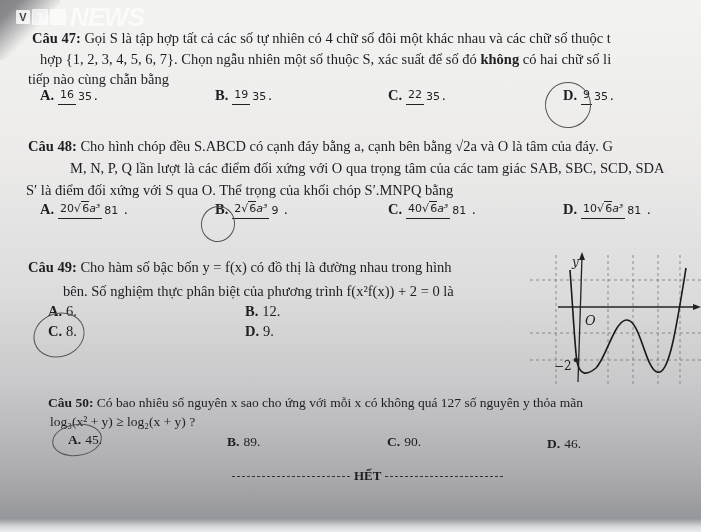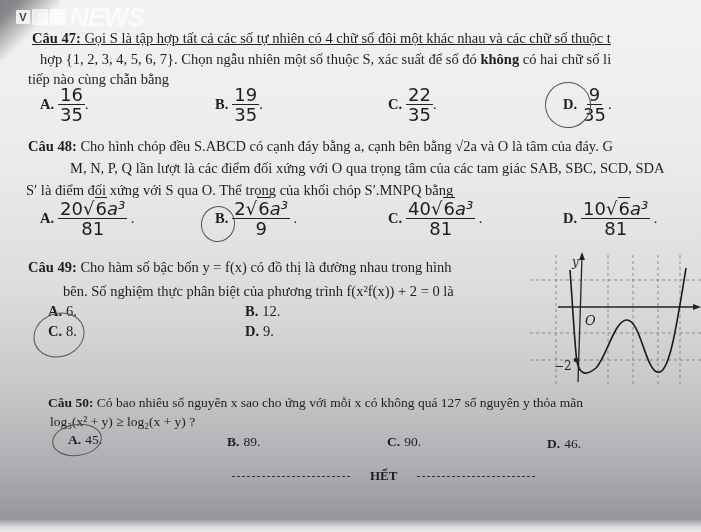--- a/index.html
+++ b/index.html
@@ -28,45 +28,45 @@
   }
   .logo .box.l { background:rgba(255,255,255,0.8); color:#fff; border:1px solid #fff; }
   .logo .news {
     font:italic 900 26px "Liberation Sans", sans-serif; color:rgba(255,255,255,0.85);
     letter-spacing:-1px; margin-left:2px; line-height:22px;
   }
   .q { position:absolute; font-size:14.5px; line-height:20px; white-space:nowrap; }
   .q b { font-weight:bold; }
   .opt { position:absolute; font-size:14.5px; white-space:nowrap; display:flex; align-items:center; }
   .opt .lbl { font-weight:bold; margin-right:4px; }
-  .frac { display:inline-flex; flex-direction:column; align-items:center; vertical-align:middle; font-family:"DejaVu Sans", sans-serif; font-size:18px; }
+  .frac { display:inline-flex; flex-direction:row; align-items:center; vertical-align:middle; font-family:"DejaVu Sans", sans-serif; font-size:11px; }
   .frac .num { padding:0 2px 1px; border-bottom:1.2px solid #222; line-height:17px; }
   .frac .den { padding:1px 2px 0; line-height:17px; }
   .sqrt { border-top:1px solid #222; padding-left:1px; }
   .circle {
     position:absolute; border:1.3px solid #555; border-radius:50%;
   }
-  .het { position:absolute; left:232px; top:468px; font-size:12px; display:flex; align-items:center; gap:20px; }
+  .het { position:absolute; left:232px; top:468px; font-size:12px; display:flex; align-items:center; gap:4px; }
   .het .dash { width:118px; border-top:1.2px dashed #333; }
   .het .t { font-weight:bold; font-size:13px; }
   svg { position:absolute; }
 </style>
 </head>
 <body>
 
 <div class="corner-shadow"></div>
 
 <div class="logo">
   <span class="box">V</span>
   <span class="box l">T</span>
   <span class="box l">C</span>
   <span class="news">NEWS</span>
 </div>
 
-<div class="q" style="left:32px; top:28px;text-decoration:underline;">
+<div class="q" style="left:32px; top:28px;">
   <b>Câu 47:</b>
   <span>Gọi S là tập hợp tất cả các số tự nhiên có 4 chữ số đôi một khác nhau và các chữ số thuộc t</span>
 </div>
 <div class="q" style="left:40px; top:49px;">
   <span>hợp {1, 2, 3, 4, 5, 6, 7}. Chọn ngẫu nhiên một số thuộc S, xác suất để số đó </span><b>không</b><span> có hai chữ số li</span>
 </div>
 <div class="q" style="left:28px; top:69px;">tiếp nào cùng chẵn bằng</div>
 
 <div class="opt" style="left:40px; top:86px;">
   <span class="lbl">A.</span>

